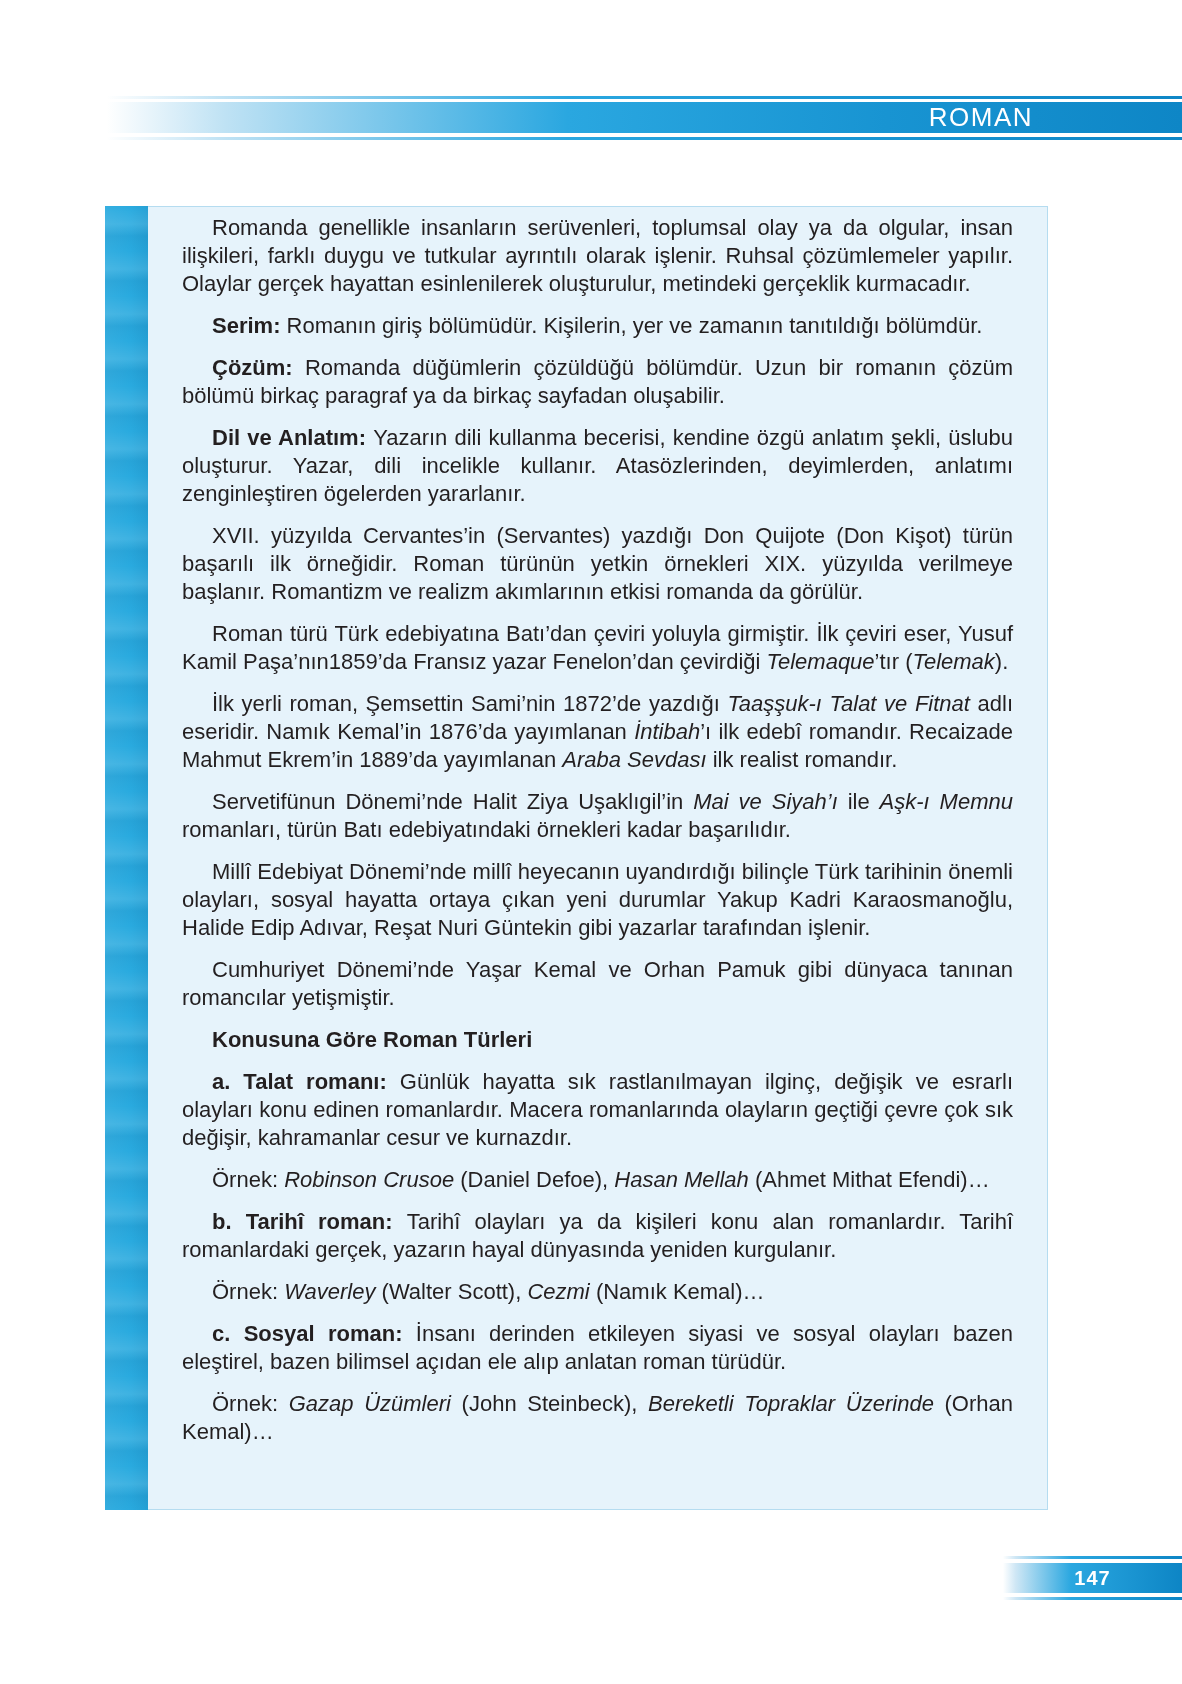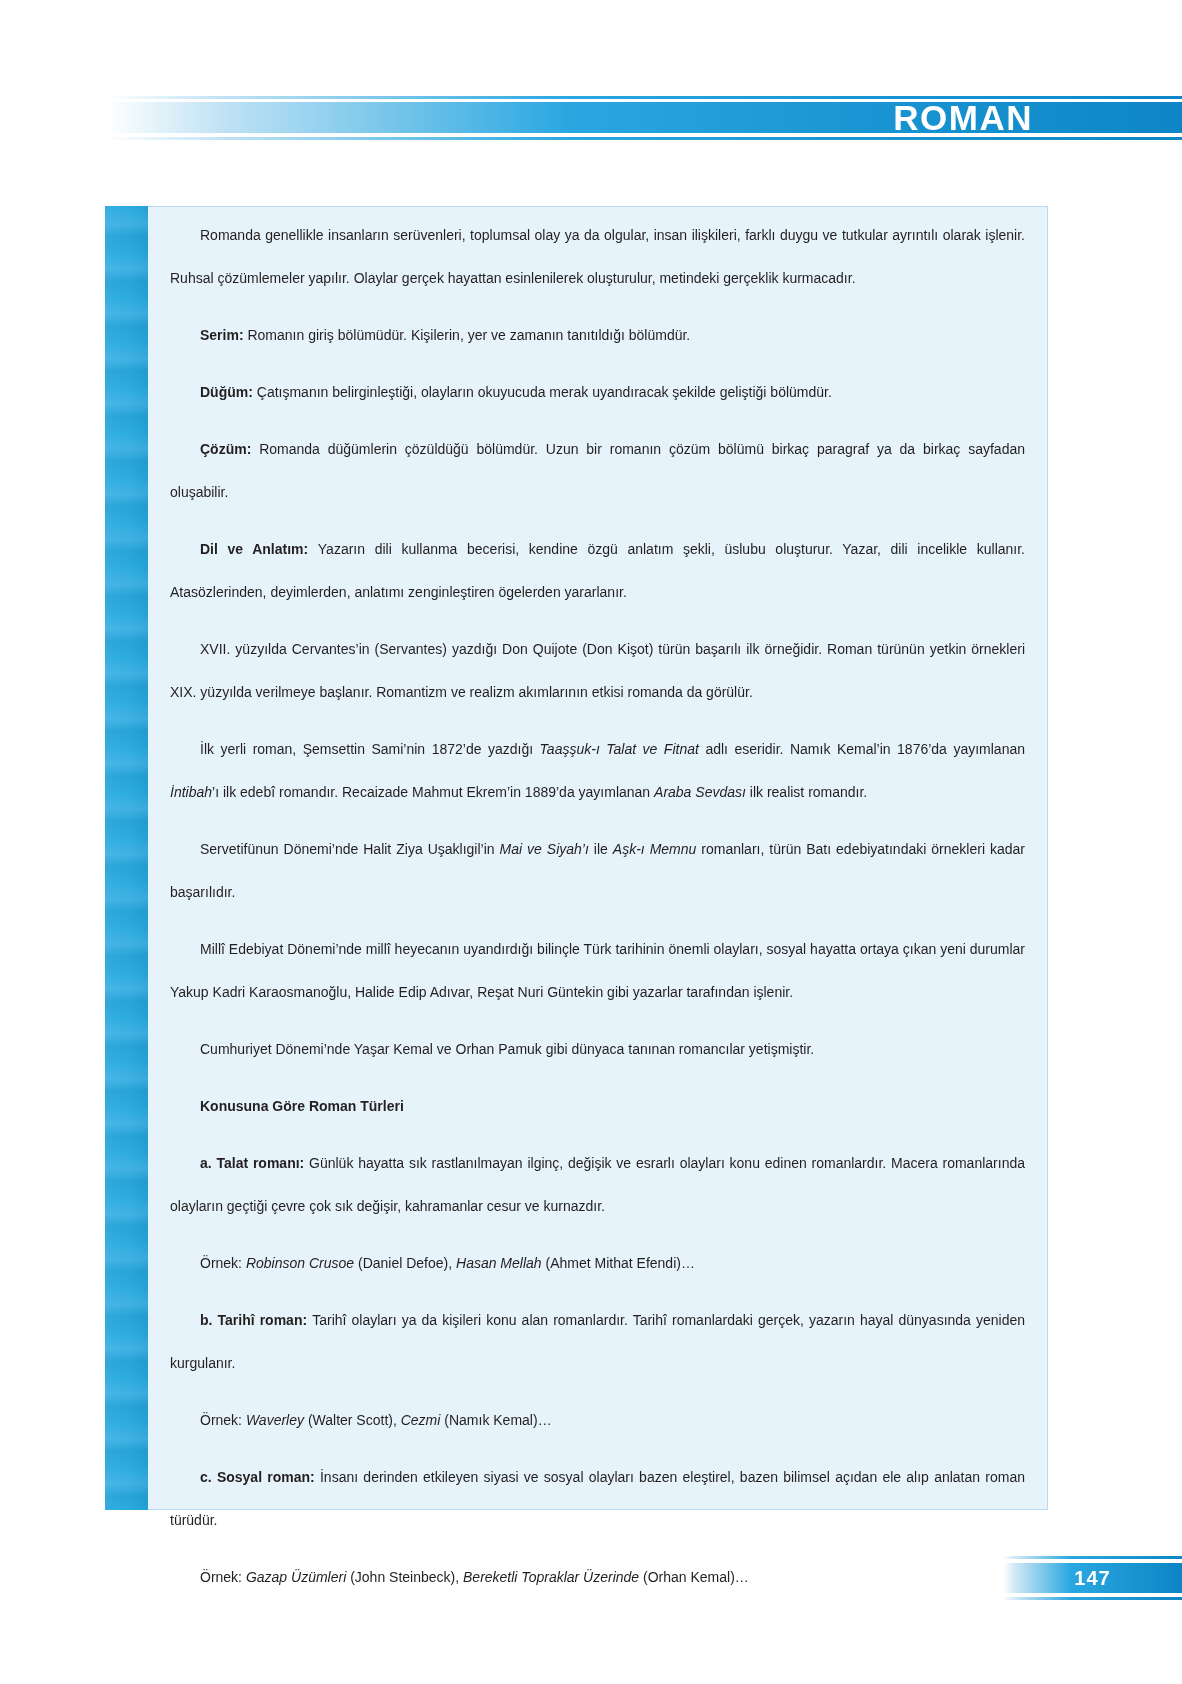--- a/index.html
+++ b/index.html
@@ -27,22 +27,22 @@
     height: 31px;
     margin-top: 3px;
     margin-bottom: 4px;
     display: flex;
     align-items: center;
     justify-content: flex-end;
     padding-right: 149px;
   }
   .header-title {
     color: #ffffff;
-    font-size: 35px;
-    font-weight: bold;
+    font-size: 26px;
+    font-weight: normal;
     letter-spacing: 1.5px;
   }
 
   
   .side-strip {
     position: absolute;
     left: 105px; top: 206px;
     width: 43px; height: 1304px;
     background-color: #29aadf;
     background-image:
@@ -63,23 +63,23 @@
     left: 148px; top: 206px;
     width: 900px; height: 1304px;
     box-sizing: border-box;
     background: #e6f3fb;
     border: 1px solid #b5dcf0;
     border-left: none;
     padding: 7px 18px 0 18px;
     color: #231f20;
   }
   .content-box p {
-    margin: 14px 4px;
-    font-size: 14px;
-    line-height: 43px;
+    margin: 14px 16px;
+    font-size: 22px;
+    line-height: 28px;
     text-align: justify;
     text-indent: 30px;
   }
   .content-box p:first-child { margin-top: 0; }
 
   
   .footer-band {
     position: absolute;
     left: 1003px; right: 0; top: 1556px;
   }
@@ -114,24 +114,24 @@
     </div>
     <div class="band-grad band-line"></div>
   </div>
 
   <div class="side-strip"></div>
 
   <div class="content-box">
     <div>
         <p><span>Romanda genellikle insanların serüvenleri, toplumsal olay ya da olgular, insan ilişkileri, farklı duygu ve tutkular ayrıntılı olarak işlenir. Ruhsal çözümlemeler yapılır. Olaylar gerçek hayattan esinlenilerek oluşturulur, metindeki gerçeklik kurmacadır.</span></p>
         <p><span style="font-weight: bold;">Serim: </span><span>Romanın giriş bölümüdür. Kişilerin, yer ve zamanın tanıtıldığı bölümdür.</span></p>
-        <p><span style="font-weight: bold;">Düğüm: </span><span>Çatışmanın belirginleştiği, olayların okuyucuda merak uyandıracak şekilde geliştiği bölümdür.</span></p>
         <p><span style="font-weight: bold;">Çözüm: </span><span>Romanda düğümlerin çözüldüğü bölümdür. Uzun bir romanın çözüm bölümü birkaç paragraf ya da birkaç sayfadan oluşabilir.</span></p>
         <p><span style="font-weight: bold;">Dil ve Anlatım: </span><span>Yazarın dili kullanma becerisi, kendine özgü anlatım şekli, üslubu oluşturur. Yazar, dili incelikle kullanır. Atasözlerinden, deyimlerden, anlatımı zenginleştiren ögelerden yararlanır.</span></p>
         <p><span>XVII. yüzyılda Cervantes’in (Servantes) yazdığı Don Quijote (Don Kişot) türün başarılı ilk örneğidir. Roman türünün yetkin örnekleri XIX. yüzyılda verilmeye başlanır. Romantizm ve realizm akımlarının etkisi romanda da görülür.</span></p>
+        <p><span>Roman türü Türk edebiyatına Batı’dan çeviri yoluyla girmiştir. İlk çeviri eser, Yusuf Kamil Paşa’nın1859’da Fransız yazar Fenelon’dan çevirdiği </span><span style="font-style: italic;">Telemaque</span><span>’tır (</span><span style="font-style: italic;">Telemak</span><span>).</span></p>
         <p><span>İlk yerli roman, Şemsettin Sami’nin 1872’de yazdığı </span><span style="font-style: italic;">Taaşşuk-ı Talat ve Fitnat</span><span> adlı eseridir. Namık Kemal’in 1876’da yayımlanan </span><span style="font-style: italic;">İntibah</span><span>’ı ilk edebî romandır. Recaizade Mahmut Ekrem’in 1889’da yayımlanan </span><span style="font-style: italic;">Araba Sevdası</span><span> ilk realist romandır.</span></p>
         <p><span>Servetifünun Dönemi’nde Halit Ziya Uşaklıgil’in </span><span style="font-style: italic;">Mai ve Siyah’ı</span><span> ile </span><span style="font-style: italic;">Aşk-ı Memnu</span><span> romanları, türün Batı edebiyatındaki örnekleri kadar başarılıdır.</span></p>
         <p><span>Millî Edebiyat Dönemi’nde millî heyecanın uyandırdığı bilinçle Türk tarihinin önemli olayları, sosyal hayatta ortaya çıkan yeni durumlar Yakup Kadri Karaosmanoğlu, Halide Edip Adıvar, Reşat Nuri Güntekin gibi yazarlar tarafından işlenir.</span></p>
         <p><span>Cumhuriyet Dönemi’nde Yaşar Kemal ve Orhan Pamuk gibi dünyaca tanınan romancılar yetişmiştir.</span></p>
         <p><span style="font-weight: bold;">Konusuna Göre Roman Türleri</span></p>
         <p><span style="font-weight: bold;">a. Talat romanı: </span><span>Günlük hayatta sık rastlanılmayan ilginç, değişik ve esrarlı olayları konu edinen romanlardır. Macera romanlarında olayların geçtiği çevre çok sık değişir, kahramanlar cesur ve kurnazdır.</span></p>
         <p><span>Örnek: </span><span style="font-style: italic;">Robinson Crusoe</span><span> (Daniel Defoe), </span><span style="font-style: italic;">Hasan Mellah</span><span> (Ahmet Mithat Efendi)…</span></p>
         <p><span style="font-weight: bold;">b. Tarihî roman: </span><span>Tarihî olayları ya da kişileri konu alan romanlardır. Tarihî romanlardaki gerçek, yazarın hayal dünyasında yeniden kurgulanır.</span></p>
         <p><span>Örnek: </span><span style="font-style: italic;">Waverley</span><span> (Walter Scott), </span><span style="font-style: italic;">Cezmi</span><span> (Namık Kemal)…</span></p>
         <p><span style="font-weight: bold;">c. Sosyal roman: </span><span>İnsanı derinden etkileyen siyasi ve sosyal olayları bazen eleştirel, bazen bilimsel açıdan ele alıp anlatan roman türüdür.</span></p>

